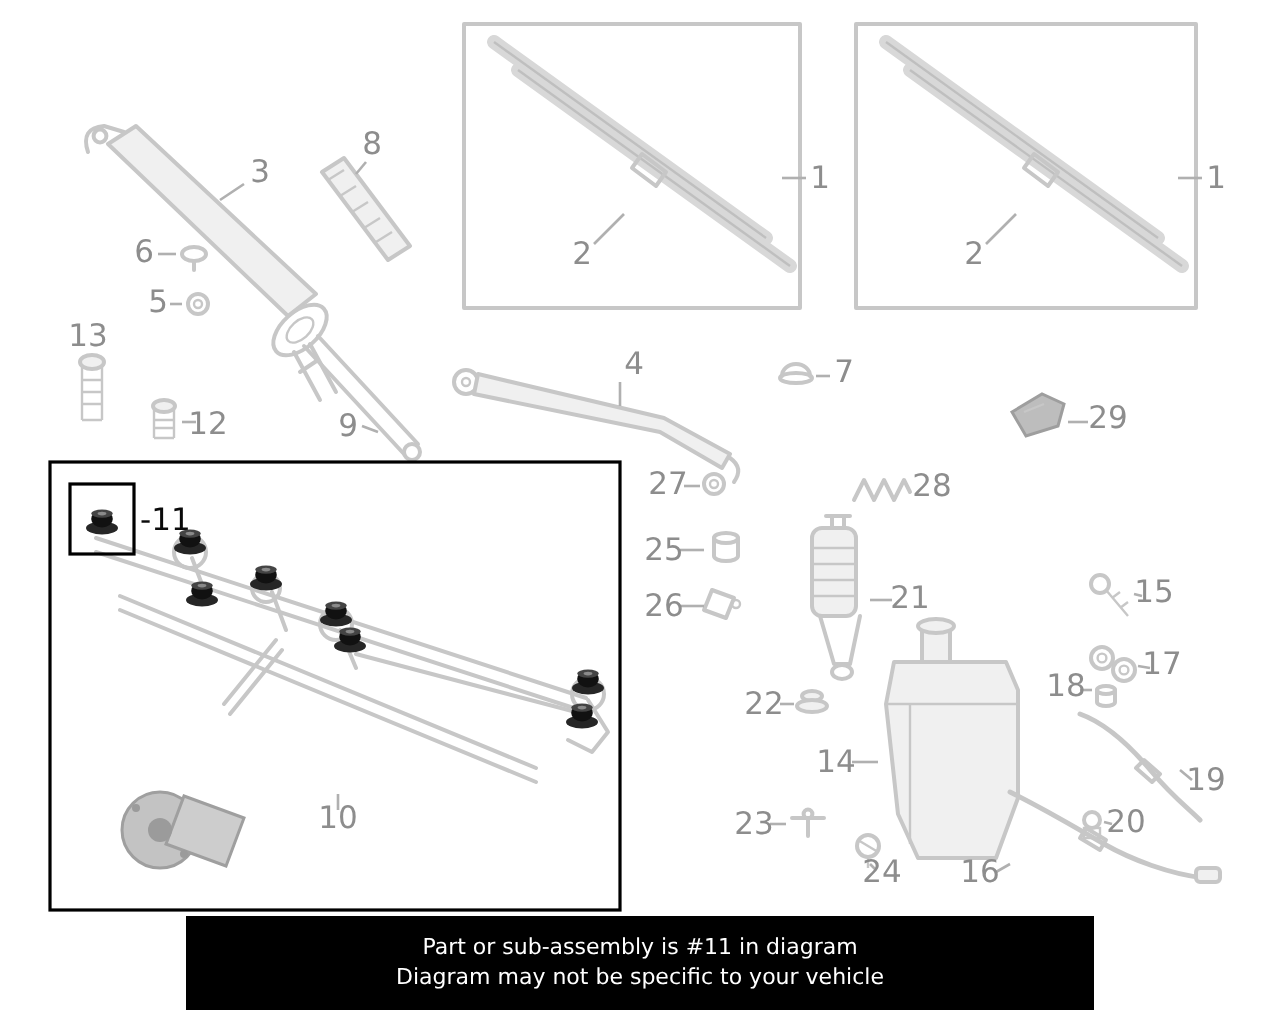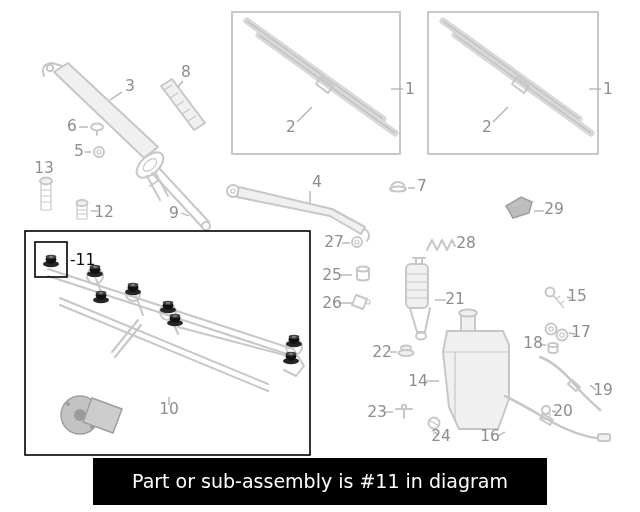--- a/index.html
+++ b/index.html
@@ -12,21 +12,21 @@
   .artd{fill:#bdbdbd;stroke:#9e9e9e;stroke-width:1.5}
   .thick{fill:none;stroke:#d8d8d8;stroke-width:7;stroke-linecap:round}
   .mid{fill:none;stroke:#bfbfbf;stroke-width:1.2}
   .ld{fill:none;stroke:#b0b0b0;stroke-width:1.3}
   .lbl{font-size:15.5px;fill:#8d8d8d;text-anchor:middle;font-family:"DejaVu Sans",sans-serif}
   .dark{fill:#0a0a0a}
   .start{text-anchor:start}
   .hbox{fill:none;stroke:#000;stroke-width:1.6}
   .banner{position:absolute;left:93px;top:458px;width:454px;height:47px;background:#000;
           color:#fff;display:flex;flex-direction:column;align-items:center;justify-content:center;
-          font-size:19px;line-height:1.3;text-align:center}
+          font-size:11px;line-height:1.3;text-align:center}
 </style>
 </head>
 <body>
 
 <div class="stage">
 <svg width="640" height="512" viewBox="0 0 640 512">
   <defs>
     <g id="grm">
       <ellipse cx="0" cy="3" rx="8" ry="3.2" fill="#262626"></ellipse>
       <ellipse cx="0" cy="-1.5" rx="5.4" ry="4.2" fill="#111111"></ellipse>
@@ -288,14 +288,15 @@
       <use href="#grm" x="168" y="307"></use>
       <use href="#grm" x="175" y="320"></use>
       <use href="#grm" x="294" y="341"></use>
       <use href="#grm" x="291" y="358"></use>
     </g>
   </g>
 </svg>
 
 <div class="banner">
   <div>Part or sub-assembly is #11 in diagram</div>
+  <div>Diagram may not be specific to your vehicle</div>
 </div>
 </div>
 
 </body></html>

